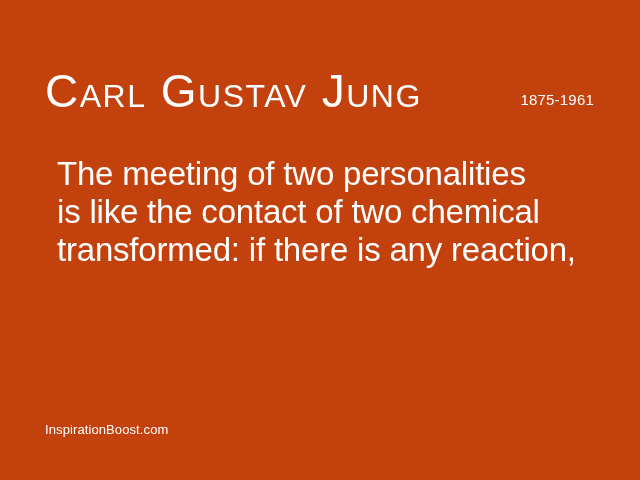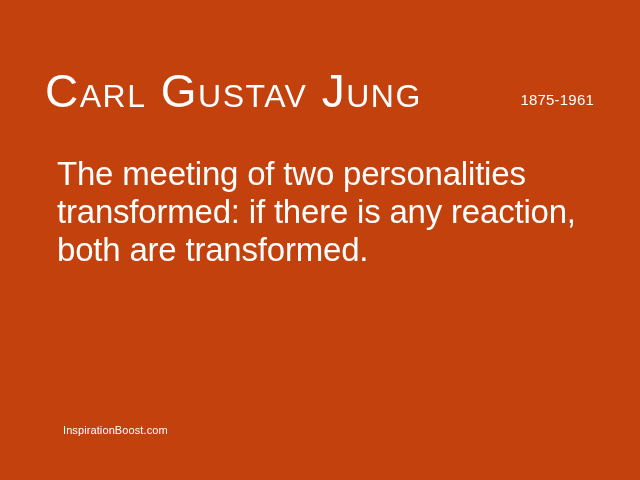--- a/index.html
+++ b/index.html
@@ -69,42 +69,42 @@
     line-height: 38px;
     font-weight: 300;
     letter-spacing: -0.2px;
     white-space: nowrap;
     margin-left: 12px;
   }
 
   
   #site-credit {
     position: absolute;
-    left: 63px;
+    left: 45px;
     top: 421px;
     color: #ffffff;
     font-family: "Liberation Sans", sans-serif;
-    font-size: 11px;
+    font-size: 13px;
     line-height: 18px;
     font-weight: 400;
     letter-spacing: 0.1px;
     white-space: nowrap;
   }
 </style>
 </head>
 <body>
 
 <div id="quote-card">
 
   <div id="header-row">
     <div id="author-name">Carl Gustav Jung</div>
     <div id="author-dates">1875-1961</div>
   </div>
 
   <div id="quote-body">
     <div class="quote-line">The meeting of two personalities</div>
+    <div class="quote-line">is like the contact of two chemical</div>
     <div class="quote-line">transformed: if there is any reaction,</div>
-    <div class="quote-line">both are transformed.</div>
   </div>
 
   <div id="site-credit">InspirationBoost.com</div>
 
 </div>
 
 </body></html>

